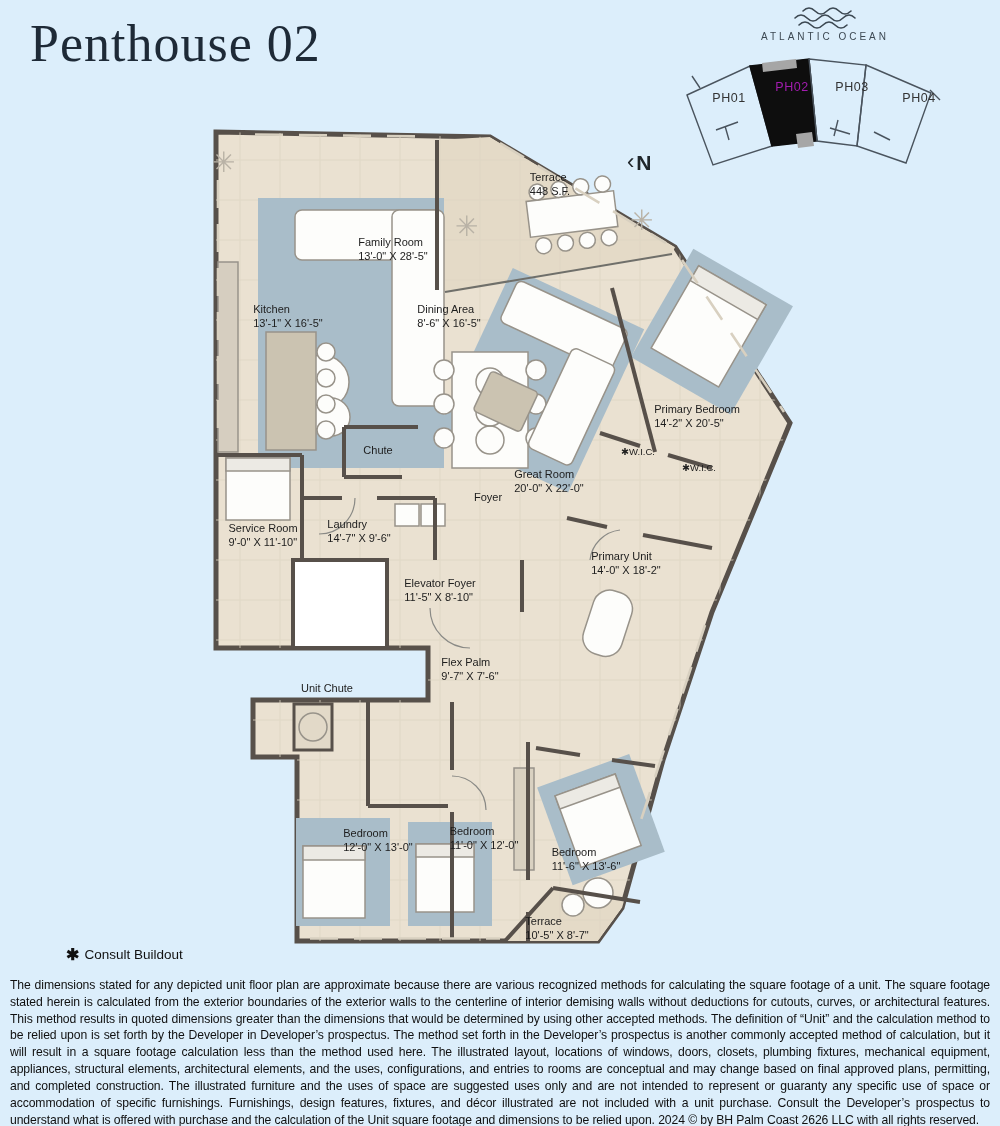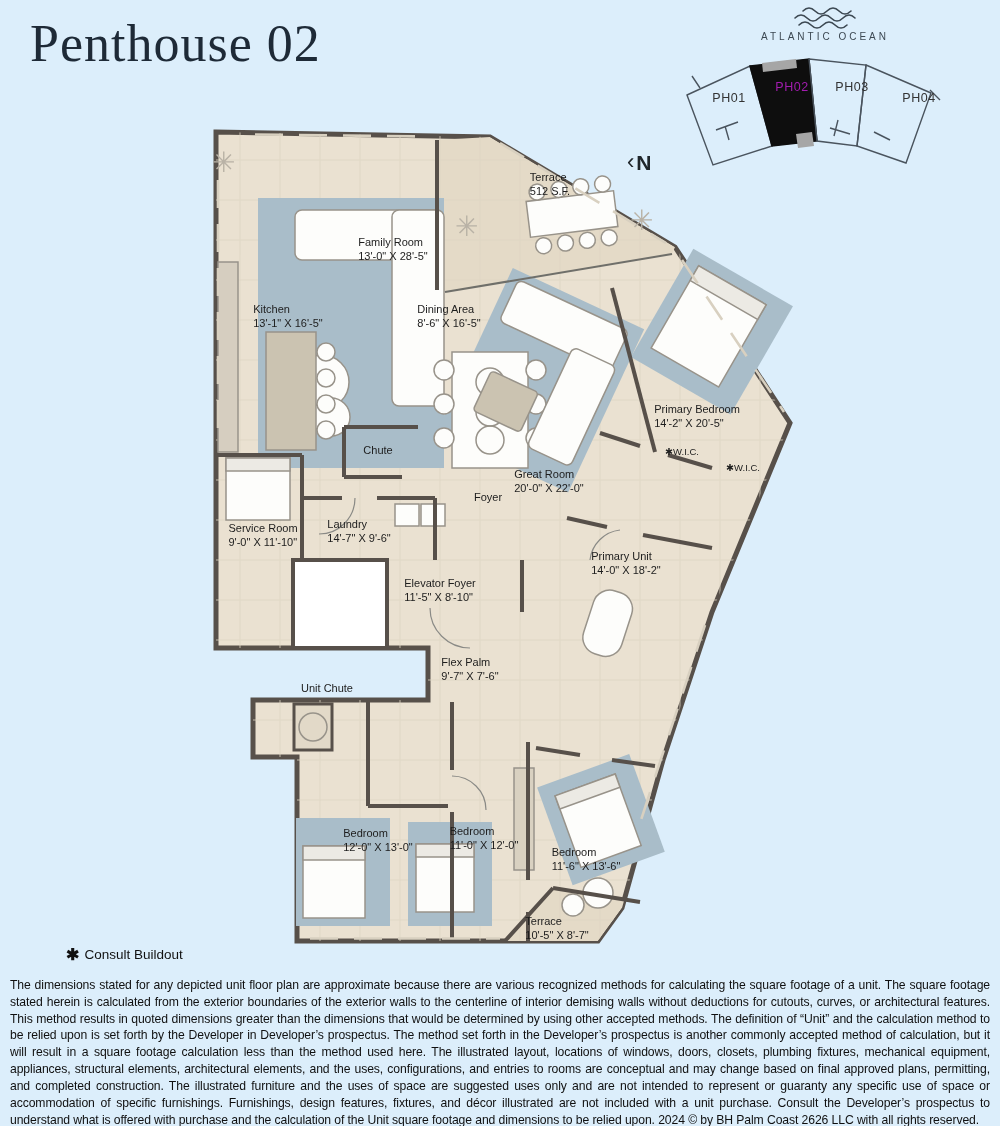--- a/index.html
+++ b/index.html
@@ -30,21 +30,21 @@
     transform:translate(-50%,-50%);
   }
   .kp-label.hl{color:#a21caf;}
   
   .room-label{
     position:absolute;transform:translate(-50%,-50%);
     font-size:11px;line-height:1.3;color:#1d1d1d;
     white-space:nowrap;
   }
   .room-label .dims{display:block;}
-  .room-label.small{font-size:9.5px;margin-left:44px;}
+  .room-label.small{font-size:9.5px;}
   
   #footnote{left:66px;top:944px;font-size:13.5px;color:#111;}
   #footnote .star{font-size:16px;font-weight:700;margin-right:5px;position:relative;top:1px;}
   #disclaimer{
     left:10px;top:977px;width:980px;
     font-size:12.2px;line-height:1.38;letter-spacing:-0.1px;
     text-align:justify;color:#101010;
   }
 </style>
 </head>
@@ -232,21 +232,21 @@
   </g>
 
   <g stroke="#8a8a86" stroke-width="1.2" fill="none">
     <path d="M355,498 a36,36 0 0 1 -36,36"></path>
     <path d="M452,776 a34,34 0 0 1 34,34"></path>
     <path d="M620,530 a34,34 0 0 0 -30,30"></path>
     <path d="M470,648 a40,40 0 0 1 -40,-40"></path>
   </g>
 </svg>
 
-<div class="room-label" style="left:550px;top:184px"><span>Terrace</span><span class="dims">512 S.F.</span></div>
+<div class="room-label" style="left:550px;top:184px"><span>Terrace</span><span class="dims">448 S.F.</span></div>
 <div class="room-label" style="left:393px;top:249px"><span>Family Room</span><span class="dims">13'-0" X 28'-5"</span></div>
 <div class="room-label" style="left:288px;top:316px"><span>Kitchen</span><span class="dims">13'-1" X 16'-5"</span></div>
 <div class="room-label" style="left:449px;top:316px"><span>Dining Area</span><span class="dims">8'-6" X 16'-5"</span></div>
 <div class="room-label" style="left:697px;top:416px"><span>Primary Bedroom</span><span class="dims">14'-2" X 20'-5"</span></div>
 <div class="room-label" style="left:549px;top:481px"><span>Great Room</span><span class="dims">20'-0" X 22'-0"</span></div>
 <div class="room-label small" style="left:638px;top:452px"><span>✱W.I.C.</span></div>
 <div class="room-label small" style="left:699px;top:468px"><span>✱W.I.C.</span></div>
 <div class="room-label" style="left:378px;top:450px"><span>Chute</span></div>
 <div class="room-label" style="left:488px;top:497px"><span>Foyer</span></div>
 <div class="room-label" style="left:263px;top:535px"><span>Service Room</span><span class="dims">9'-0" X 11'-10"</span></div>

